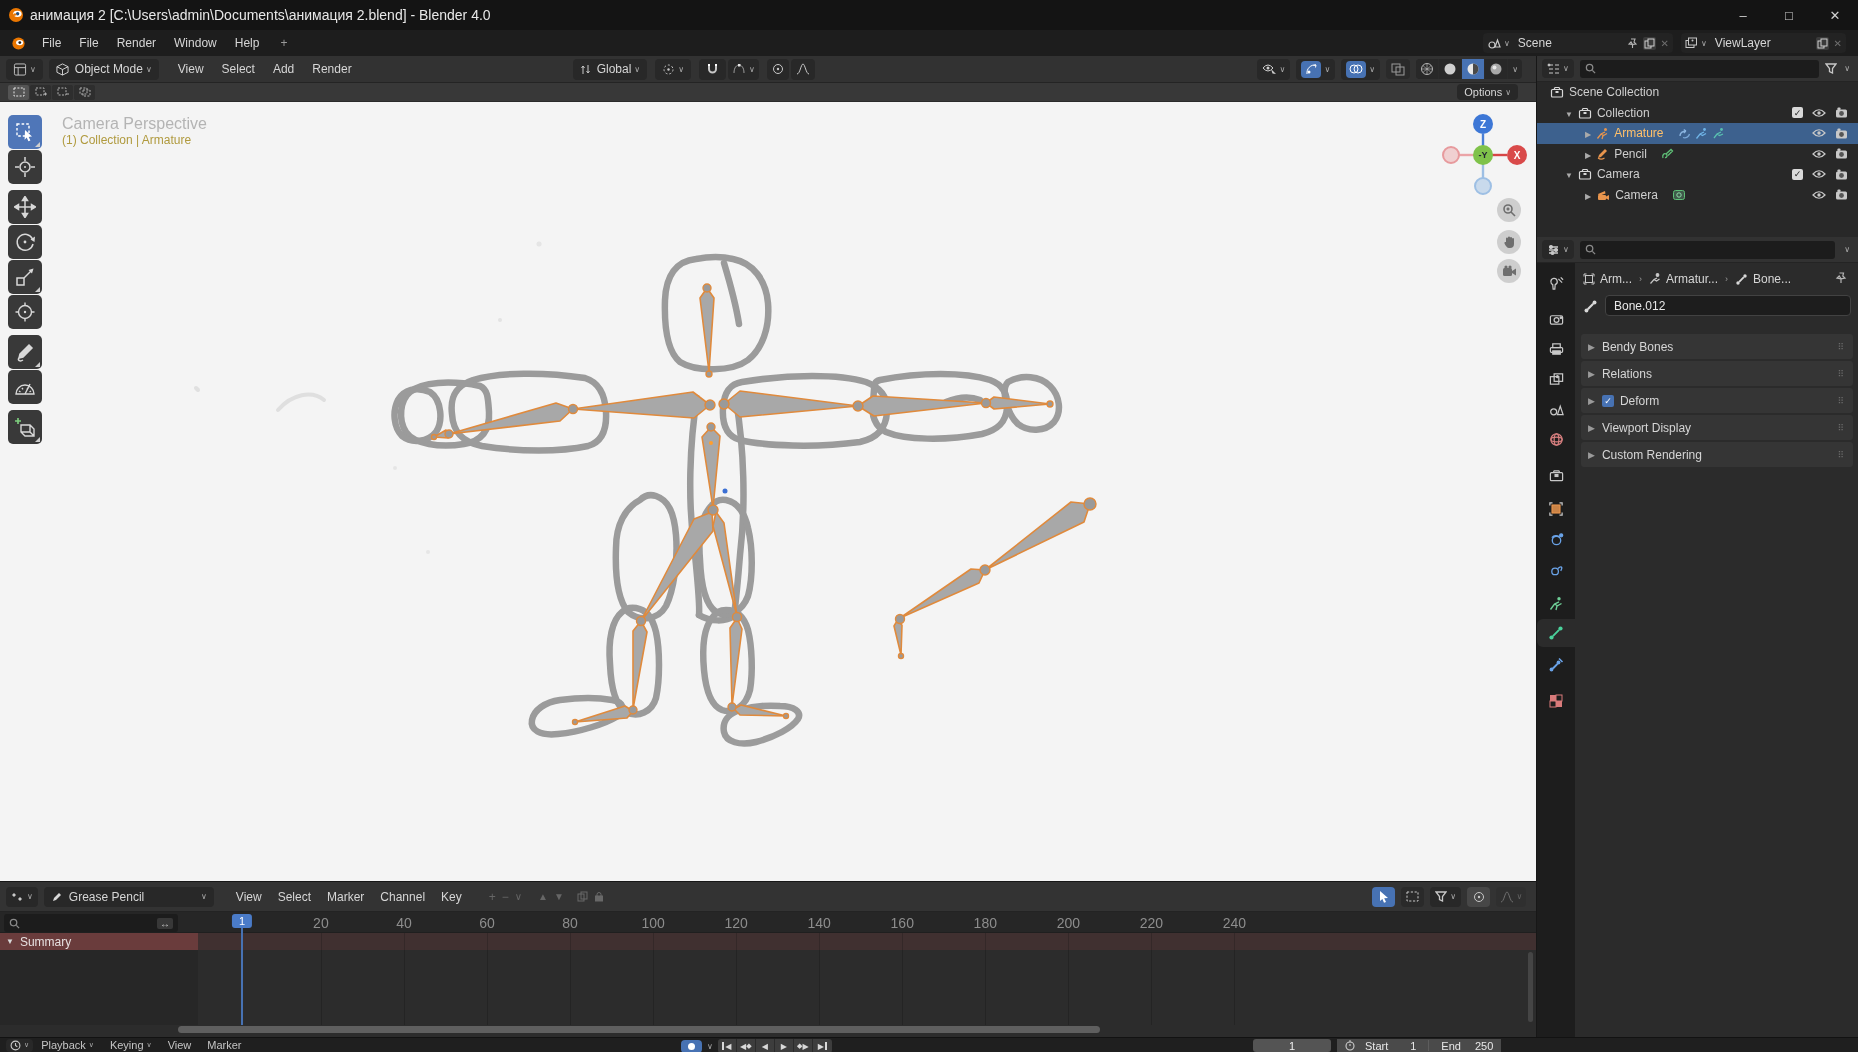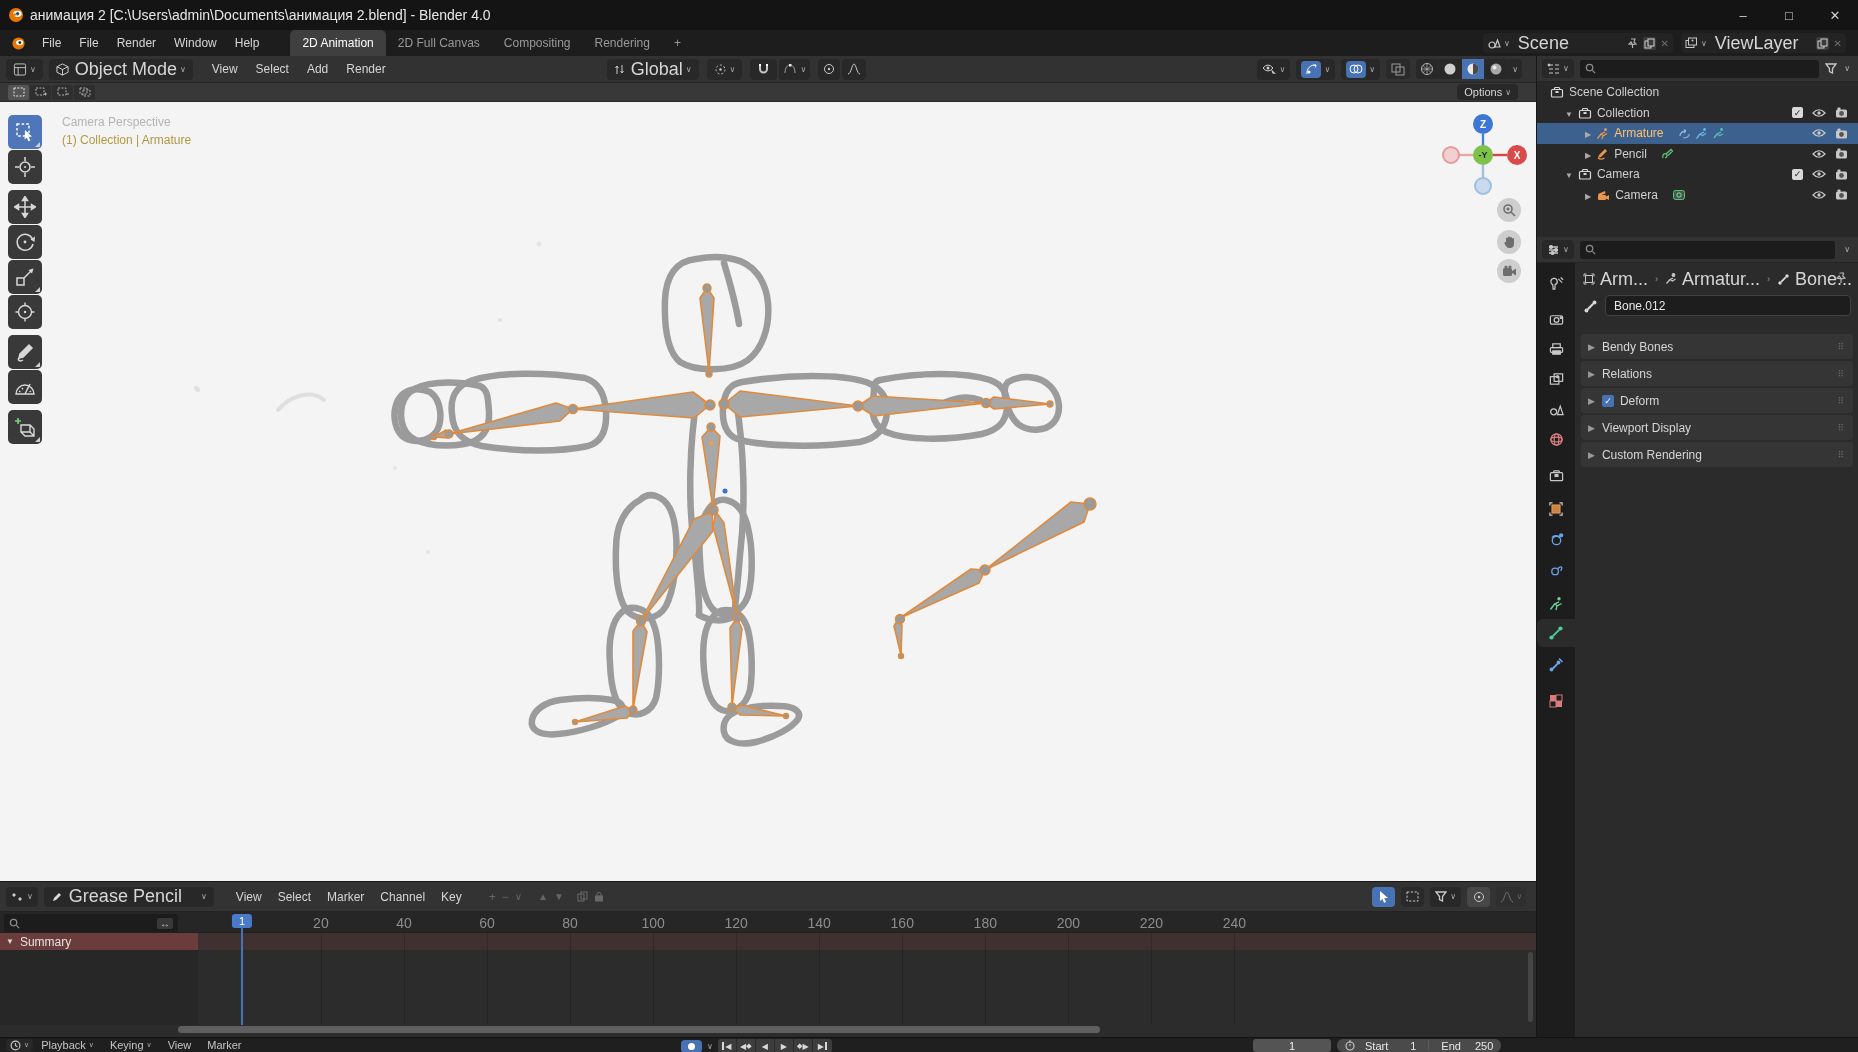--- a/index.html
+++ b/index.html
@@ -1,20 +1,20 @@
 <!DOCTYPE html>
 <html><head>
 <meta charset="utf-8">
 <style>
   * { margin:0; padding:0; box-sizing:border-box; }
   html,body { width:1858px; height:1052px; background:#111; overflow:hidden;
     font-family:"Liberation Sans", sans-serif; -webkit-font-smoothing:antialiased; }
   .abs { position:absolute; }
   .row { display:flex; align-items:center; }
-  .txt { color:#d6d6d6; font-size:18px; white-space:nowrap; }
+  .txt { color:#d6d6d6; font-size:12px; white-space:nowrap; }
   .chev { color:#aaa; font-size:8px; margin-left:3px; }
   .hdr { background:#323232; border-bottom:1px solid #242424; }
   .btn { background:#2a2a2a; border-radius:4px; display:flex; align-items:center; justify-content:center; }
   .btn.active { background:#4772b3; }
   svg { display:block; }
   
   #titlebar { left:0; top:0; width:1858px; height:30px; background:#141414; display:flex; align-items:center; }
   #titlebar .title { color:#e8e8e8; font-size:14px; margin-left:10px; }
   .winbtn { width:46px; height:30px; display:flex; align-items:center; justify-content:center; color:#cfcfcf; font-size:13px; }
   
@@ -97,26 +97,20 @@
         <circle cx="9.4" cy="7" r="1.5" fill="#1d1d1d"></circle>
       </svg>
   </span>
   <div id="topbar-menus" class="row">
       <div class="menuitem">File</div>
       <div class="menuitem">File</div>
       <div class="menuitem">Render</div>
       <div class="menuitem">Window</div>
       <div class="menuitem">Help</div>
     </div>
-  <div id="workspace-tabs" class="row" style="margin-left:22px">
-      <div class="wstab active">2D Animation</div>
-      <div class="wstab">2D Full Canvas</div>
-      <div class="wstab">Compositing</div>
-      <div class="wstab">Rendering</div>
-    </div>
   <div class="wstab">+</div>
   <div style="margin-left:auto;display:flex;gap:8px;margin-right:12px">
     <div class="idblock" style="width:190px">
       <span>
           <svg width="14" height="12" viewBox="0 0 14 12">
             <circle cx="5" cy="8" r="3" fill="none" stroke="#c8c8c8" stroke-width="1.2"></circle>
             <path d="M8 10 L10.5 3 L13 10 Z" fill="none" stroke="#c8c8c8" stroke-width="1.2"></path>
           </svg>
         </span>
       <span class="chev">∨</span>
@@ -390,21 +384,21 @@
       <circle cx="786" cy="716" r="2.5"></circle>
     <circle cx="1090" cy="504" r="6"></circle>
       <circle cx="985" cy="570" r="5"></circle>
     <circle cx="900" cy="619" r="4.5"></circle>
       <circle cx="901" cy="656" r="2.5"></circle>
   </g>
   <circle cx="725" cy="491" r="2.5" fill="#3b6fd4"></circle>
   <circle cx="711" cy="443" r="2" fill="#ff9e2c"></circle>
 </svg>
 
-<div class="abs" style="left:62px;top:115px;font-size:12px;color:#b4b4b4">Camera Perspective</div>
+<div class="abs" style="left:62px;top:115px;font-size:16px;color:#b4b4b4">Camera Perspective</div>
 <div class="abs" style="left:62px;top:133px;font-size:12px;color:#b09a3e">(1) Collection | Armature</div>
 
 <div>
   <div class="tool active" style="top:115px">
     <svg width="22" height="22" viewBox="0 0 22 22">
         <rect x="3" y="3" width="12" height="12" fill="none" stroke="#fff" stroke-width="1.4" stroke-dasharray="2.6 2"></rect>
         <polygon points="11,9 18,15.5 14.6,15.7 16.4,19.4 14.4,20.2 12.7,16.6 10.6,18.8" fill="#fff"></polygon>
       </svg>
     <span class="tri"></span>
   </div>
@@ -1075,21 +1069,21 @@
       <span class="pbtn">◀<span style="font-size:7px">◆</span></span>
       <span class="pbtn">◀</span>
       <span class="pbtn">▶</span>
       <span class="pbtn"><span style="font-size:7px">◆</span>▶</span>
       <span class="pbtn" style="border-right:none">▶<span style="width:2px;height:8px;background:#d8d8d8;margin-left:1px"></span></span>
     </div>
   </div>
 
   <div class="abs row" style="left:1253px;top:1px">
     <div class="framefield" style="width:78px">1</div>
-    <div class="row" style="margin-left:6px;background:#4a4a4a;border-radius:6px;height:13px;padding:0 8px">
+    <div class="row" style="margin-left:6px;background:#4a4a4a;border-radius:0;height:13px;padding:0 8px">
       <svg width="10" height="11" viewBox="0 0 10 11" fill="none" stroke="#d0d0d0" stroke-width="1.1">
           <circle cx="5" cy="6" r="4"></circle>
           <path d="M5 4 V6 M4 1 H6"></path>
         </svg>
       <span style="color:#e8e8e8;font-size:11px;margin-left:10px">Start</span>
       <span style="color:#e8e8e8;font-size:11px;margin-left:22px">1</span>
       <span style="width:1px;height:11px;background:#5d5d5d;margin:0 12px"></span>
       <span style="color:#e8e8e8;font-size:11px">End</span>
       <span style="color:#e8e8e8;font-size:11px;margin-left:14px">250</span>
     </div>

